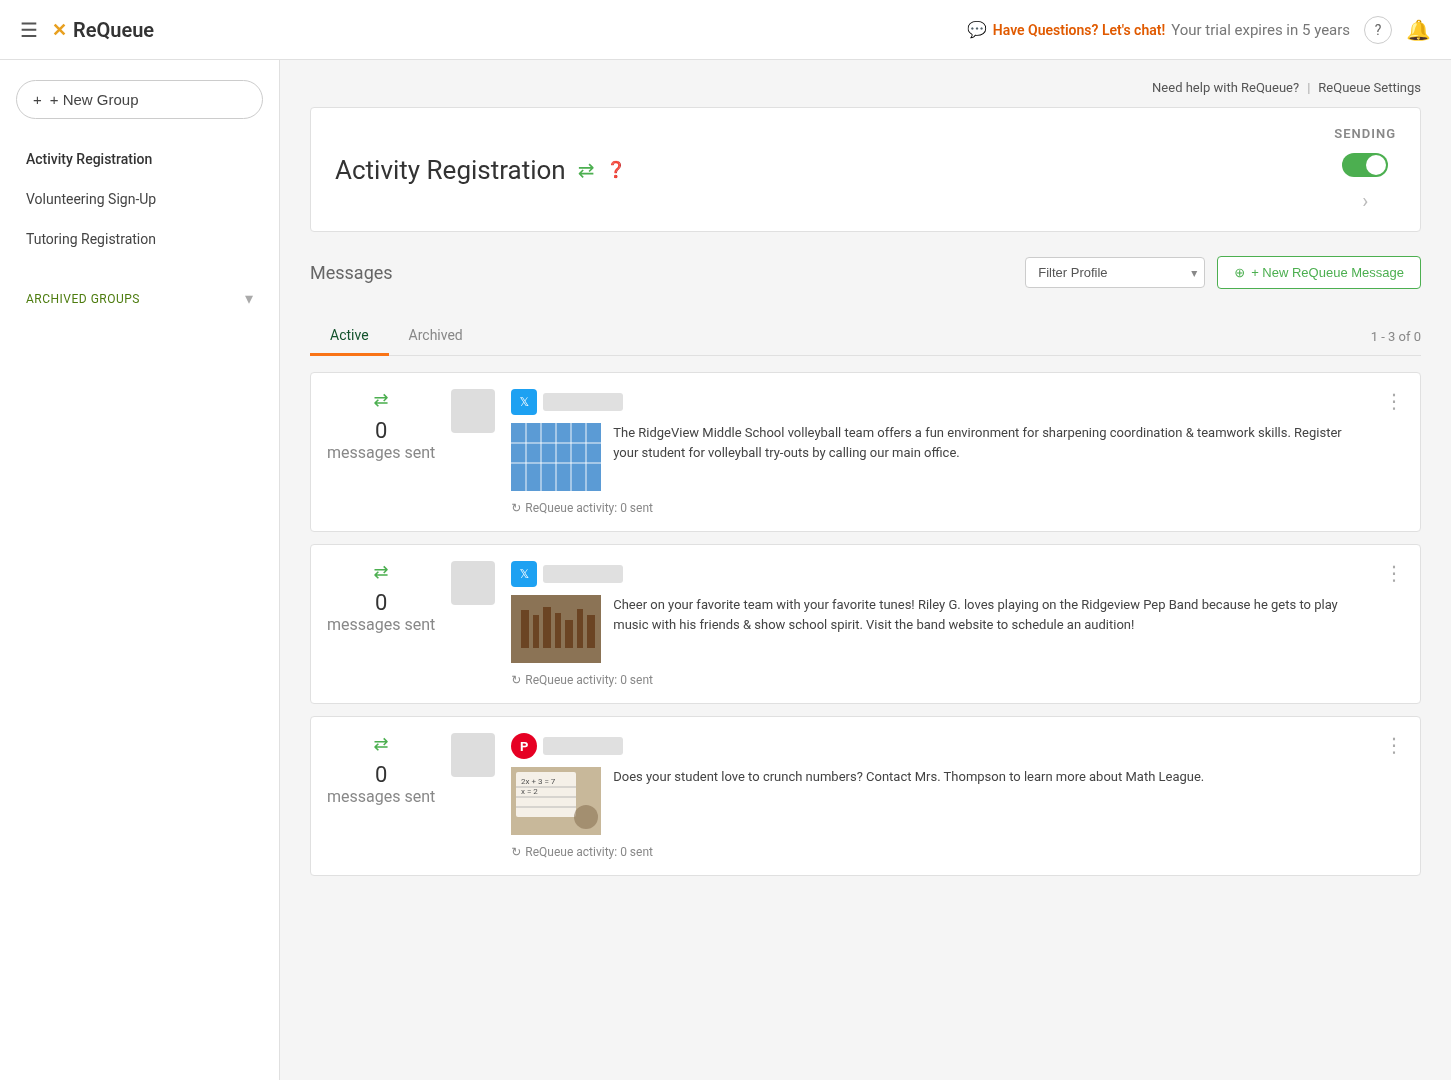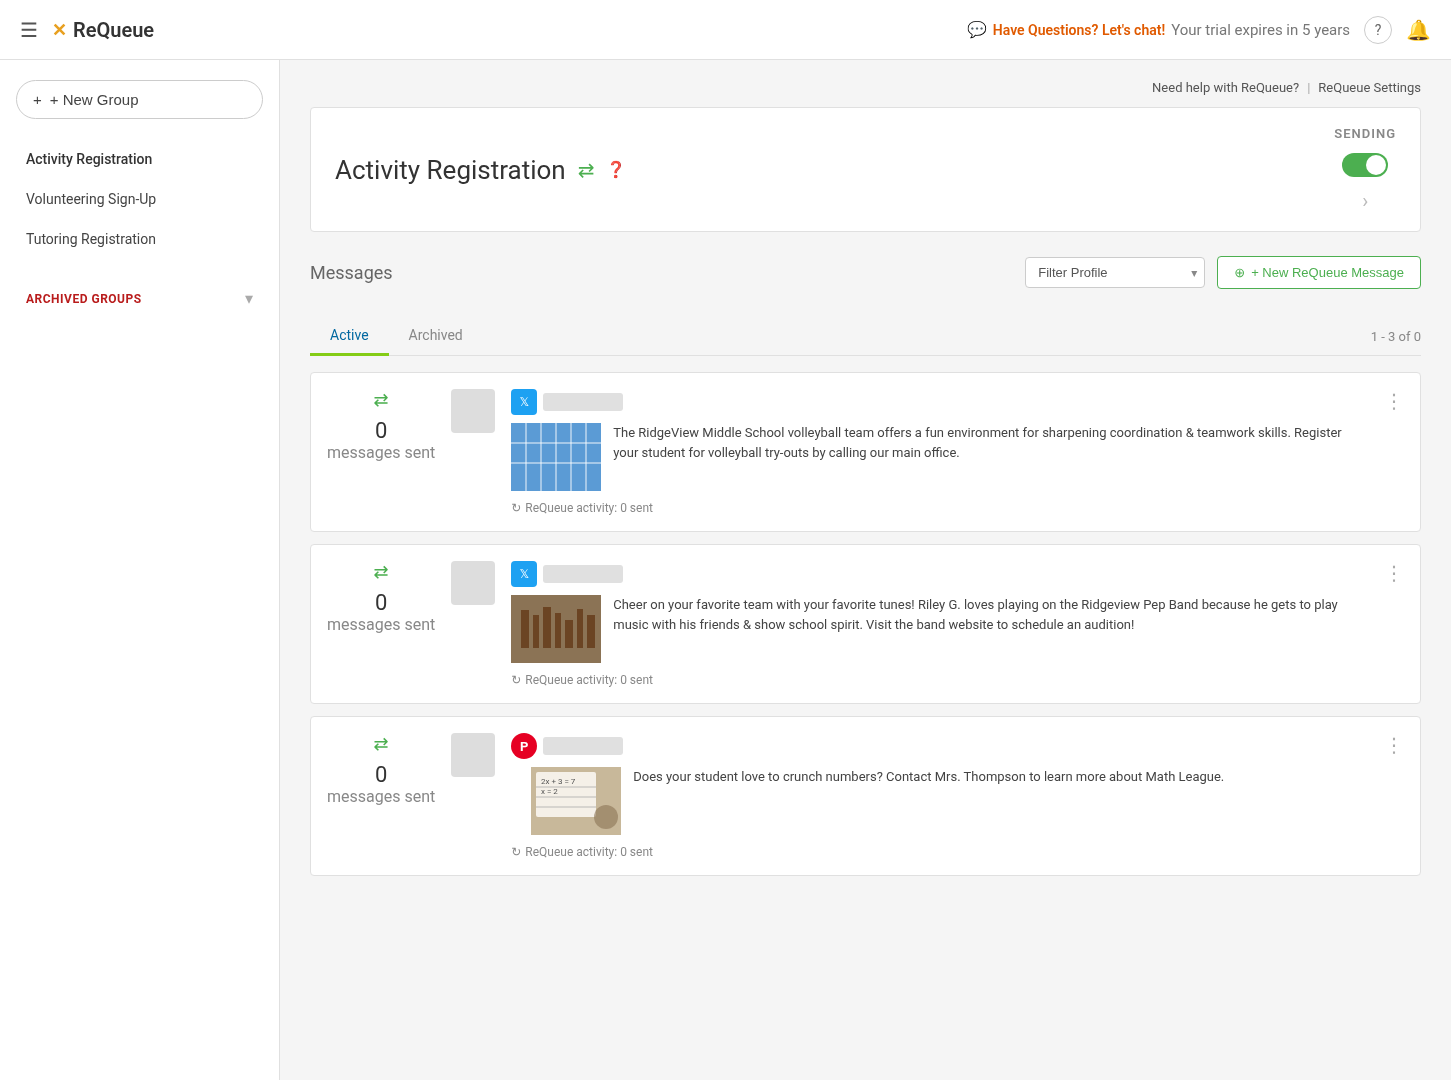--- a/index.html
+++ b/index.html
@@ -110,22 +110,22 @@
     .archived-section {
       margin-top: 20px;
       padding: 10px;
       display: flex;
       align-items: center;
       justify-content: space-between;
       cursor: pointer;
     }
     .archived-label {
       font-size: 12px;
-      font-weight: 700;
-      color: #b91c1c;
+      font-weight: 400;
+      color: #4d7c0f;
       letter-spacing: 0.5px;
       text-transform: uppercase;
     }
 
     
     .main-content {
       flex: 1;
       padding: 20px 30px;
       background: #f5f5f5;
     }
@@ -284,22 +284,22 @@
     }
     .tab {
       padding: 10px 20px;
       font-size: 14px;
       color: #888;
       cursor: pointer;
       border-bottom: 3px solid transparent;
       margin-bottom: -1px;
     }
     .tab.active {
-      color: #0369a1;
-      border-bottom: 3px solid #84cc16;
+      color: #14532d;
+      border-bottom: 3px solid #f97316;
     }
     .pagination-text {
       font-size: 13px;
       color: #888;
     }
 
     
     .message-card {
       background: #fff;
       border: 1px solid #e0e0e0;
@@ -393,21 +393,20 @@
       height: 68px;
       border-radius: 4px;
       flex-shrink: 0;
     }
     .msg-image-math {
       background: linear-gradient(135deg, #c8b89a 0%, #a89070 50%, #7a6548 100%);
       width: 90px;
       height: 68px;
       border-radius: 4px;
       flex-shrink: 0;
-      margin-left: 20px;
     }
     .msg-text {
       font-size: 13px;
       color: #444;
       line-height: 1.5;
     }
     .msg-activity {
       margin-top: 10px;
       font-size: 12px;
       color: #888;

